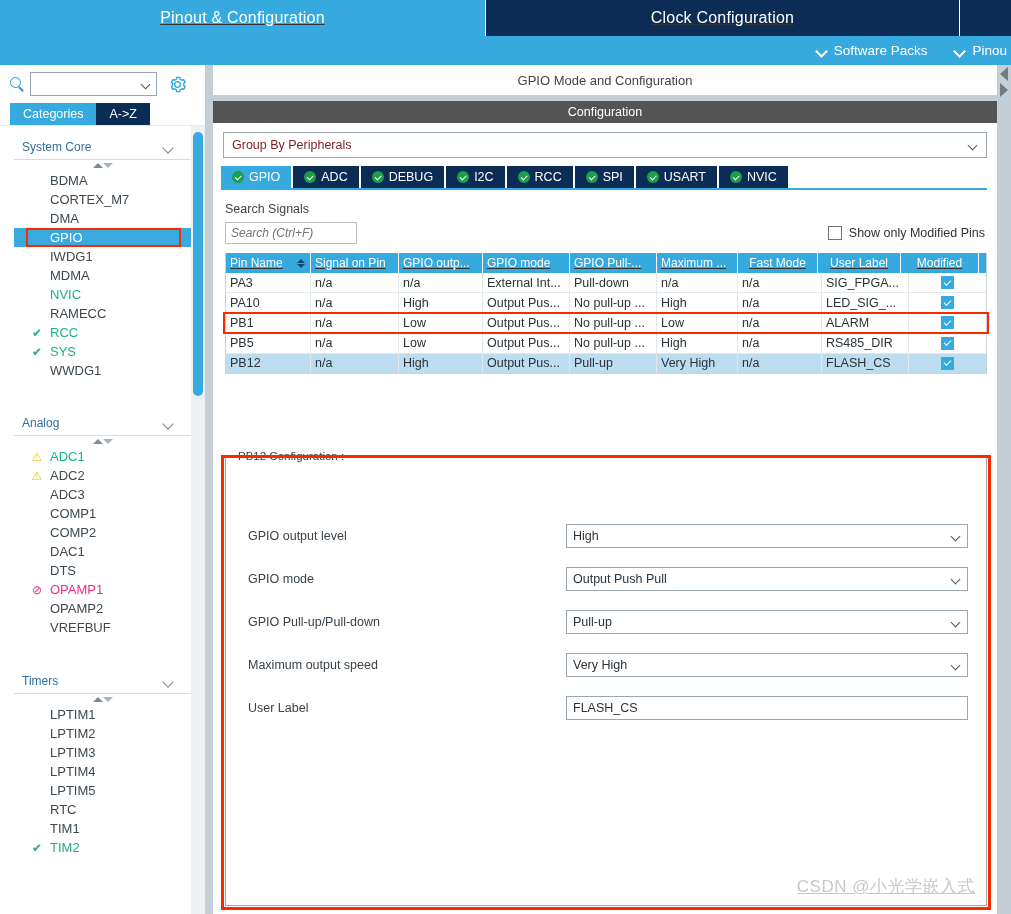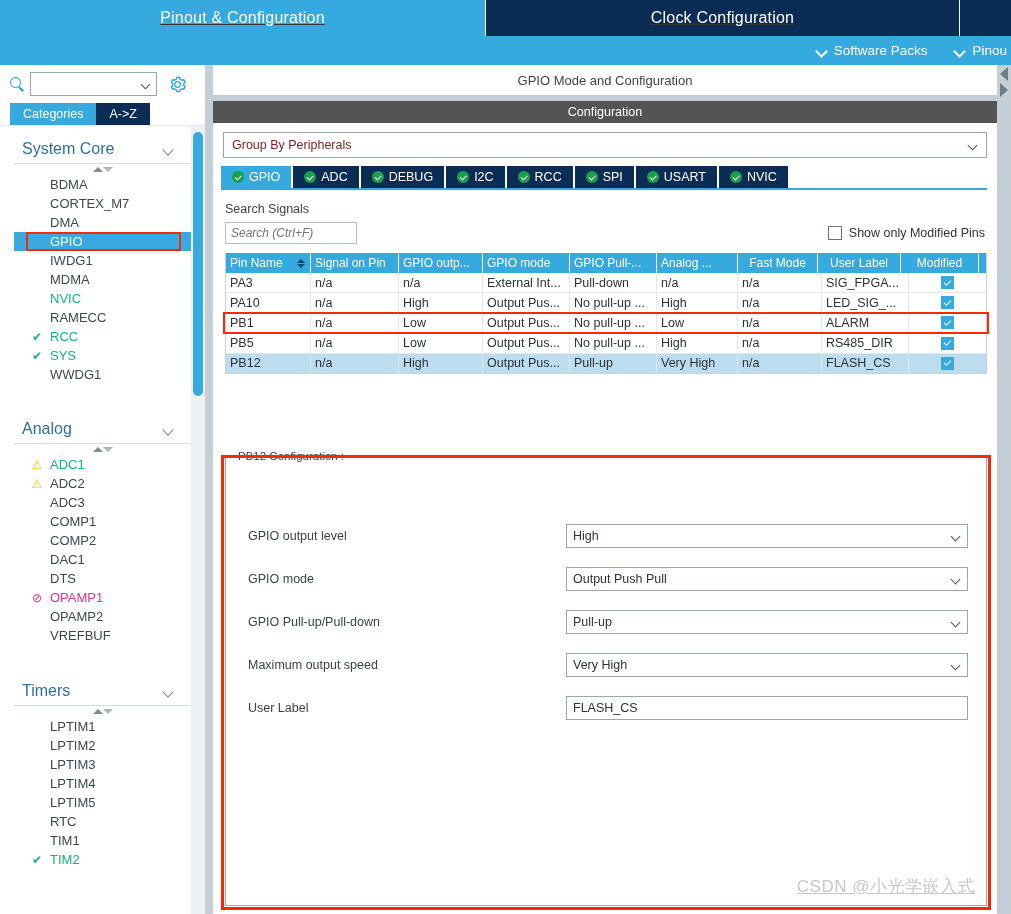--- a/index.html
+++ b/index.html
@@ -71,21 +71,21 @@
   }
   .stab.a{background:#36a9df;}
   .stab.b{background:#0b2d55;}
 
   .treewrap{flex:1;position:relative;overflow:hidden;border-top:1px solid #e7eaec;}
   .tree{position:absolute;left:0;top:0;right:14px;bottom:0;overflow:hidden;padding-left:14px;}
   .grp{margin-top:10px;}
   .grphead{
     display:flex;align-items:center;justify-content:space-between;
     padding:4px 16px 5px 8px;border-bottom:1px solid #d6dbdf;
-    color:#2f6f9f;font-size:16px;
+    color:#2f6f9f;font-size:12px;
   }
   .grphead .gchev{width:11px;height:7px;position:relative;}
   .grphead .gchev:before{
     content:"";position:absolute;left:0;top:0;width:7px;height:7px;
     border-right:1.5px solid #7b8a96;border-bottom:1.5px solid #7b8a96;
     transform:rotate(45deg);
   }
   .spinner{display:flex;justify-content:center;padding:3px 0 2px;}
   .spinner i{display:block;width:0;height:0;border-left:5px solid transparent;border-right:5px solid transparent;}
   .spinner .up{border-bottom:5px solid #7b8a96;margin-bottom:1px;}
@@ -149,21 +149,21 @@
     width:120px;height:20px;border:1px solid #b7bfc6;background:#fff;
     font-size:12px;color:#9aa3aa;font-style:italic;padding:0 5px;line-height:20px;
     font-family:"Liberation Sans",sans-serif;
   }
   .modpins{margin-left:auto;display:flex;align-items:center;gap:7px;font-size:12.5px;color:#333;}
   .cbx{width:12px;height:12px;border:1px solid #6a757d;background:#fff;display:inline-block;}
 
   
   .tbl{margin:9px 10px 0 12px;border:1px solid #c9d2d8;border-top:none;}
   .trow{display:flex;height:19.2px;border-bottom:1px solid #e3e8eb;}
-  .thead{height:20px;background:#36a9df;border-bottom:none;}
+  .thead{height:20px;background:#36a9df;border-bottom:none;text-decoration:underline;}
   .thead .td{
     color:#fff;font-size:12px;border-right:1px solid #fff;
     display:flex;align-items:center;padding-left:4px;overflow:hidden;white-space:nowrap;
   }
   .thead .td.ctr{justify-content:center;padding-left:0;}
   .td{
     font-size:12.5px;color:#2b3338;border-right:1px solid #e3e8eb;
     display:flex;align-items:center;padding-left:4px;overflow:hidden;white-space:nowrap;
   }
   .td.ctr{justify-content:center;padding-left:0;}
@@ -488,21 +488,21 @@
             <div class="td c2">
                 <span>GPIO outp...</span>
               </div>
             <div class="td c3">
                 <span>GPIO mode</span>
               </div>
             <div class="td c4">
                 <span>GPIO Pull-...</span>
               </div>
             <div class="td c5">
-                <span>Analog ...</span>
+                <span>Maximum ...</span>
               </div>
             <div class="td c6 ctr">
                 <span>Fast Mode</span>
               </div>
             <div class="td c7 ctr">
                 <span>User Label</span>
               </div>
             <div class="td c8 ctr">
                 <span>Modified</span>
               </div>

